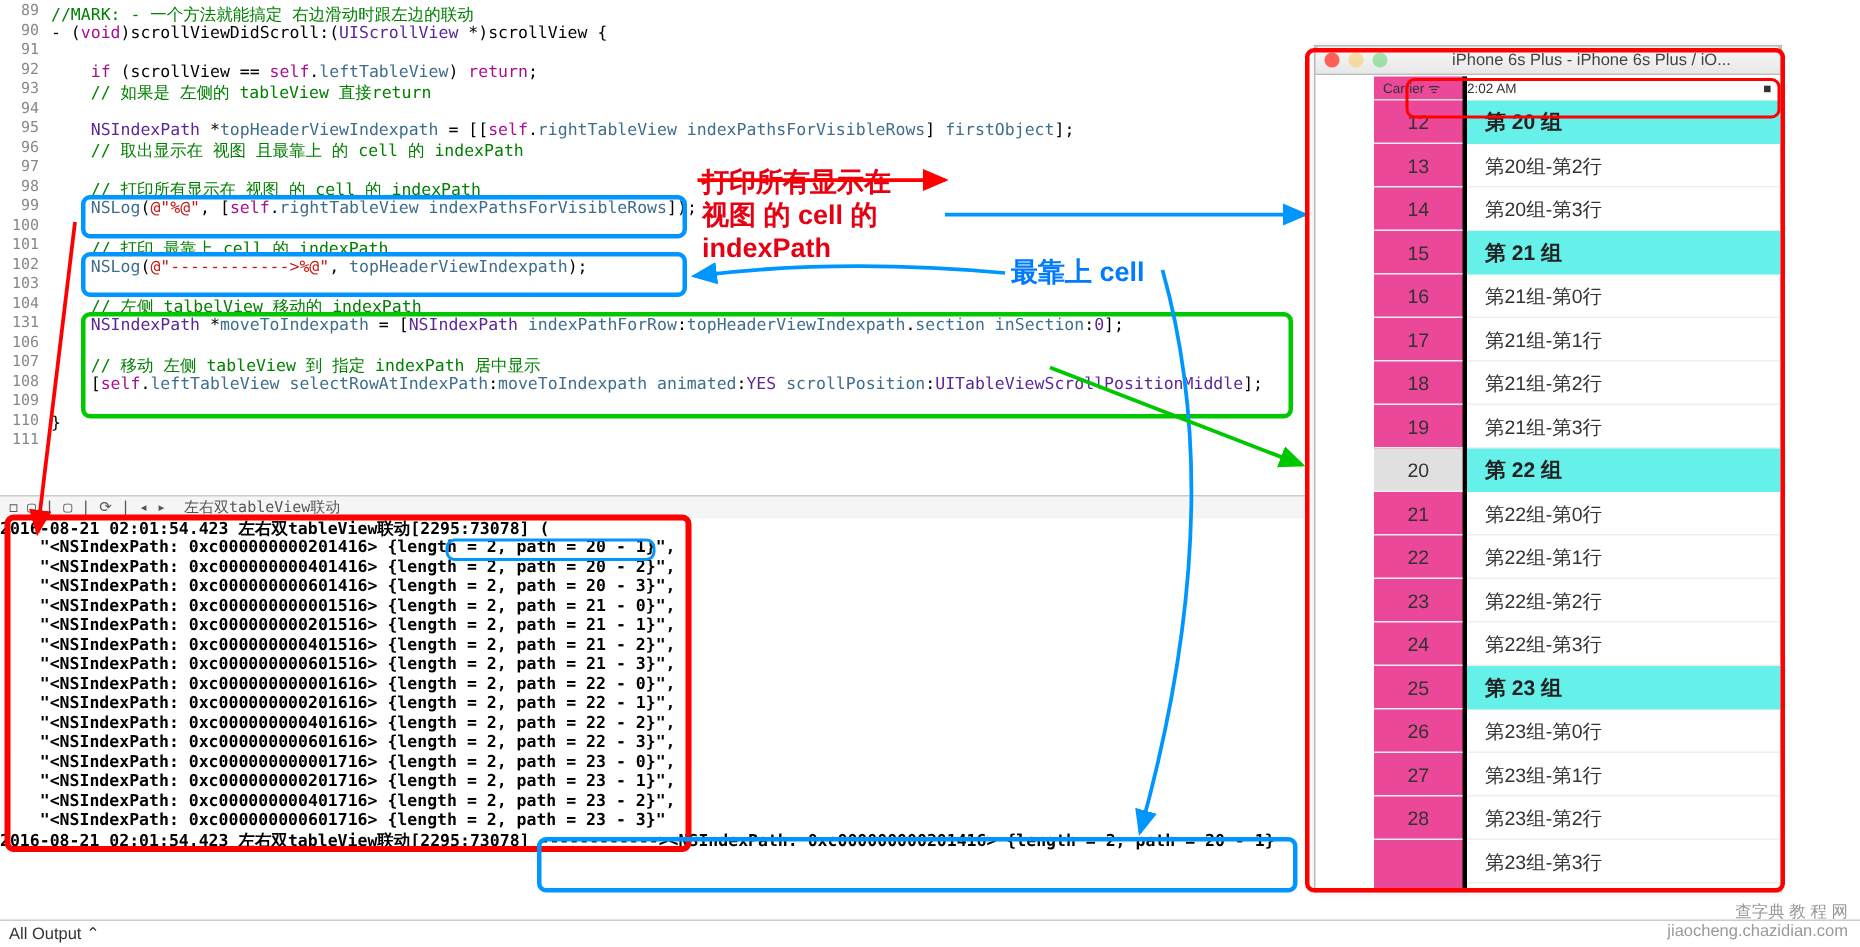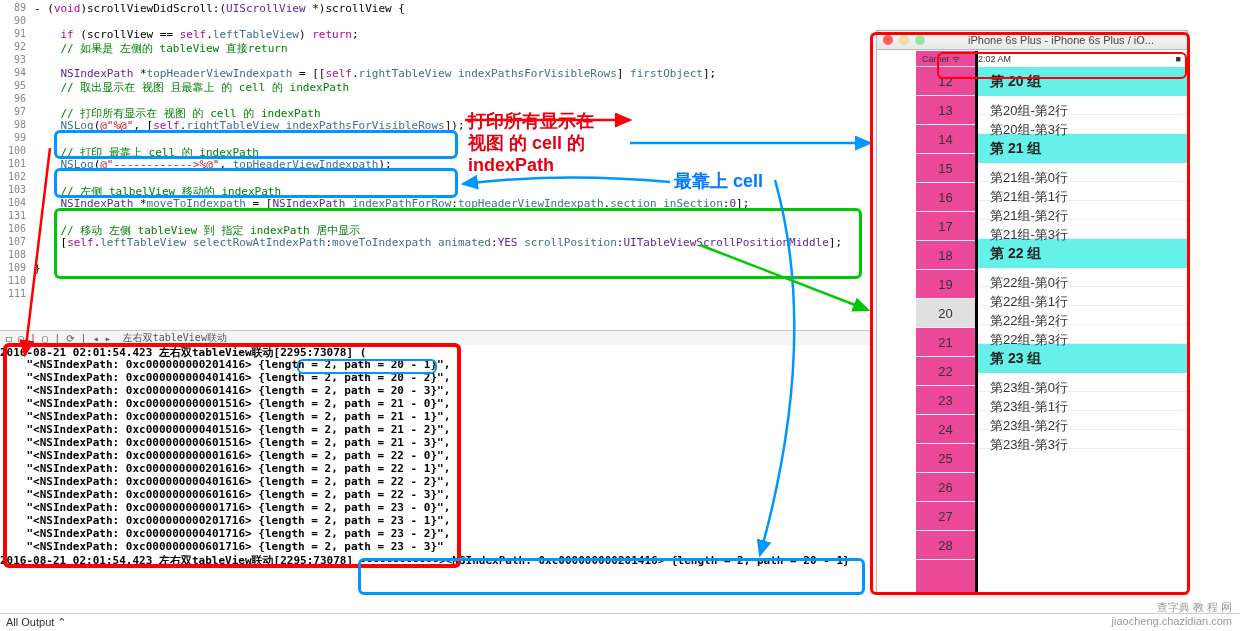--- a/index.html
+++ b/index.html
@@ -34,21 +34,21 @@
 .tr-yel { background: #ffbd2e; opacity:.4 }
 .tr-grn { background: #27c93f; opacity:.4 }
 .sim-left { width: 62px; background: #ec4899; border-right: 3px solid #000000; margin-top: 20px; margin-left: 39px; }
 .sim-left .lrow { height: 29px; line-height: 29px; text-align: center; font-size: 13px; color: #333; border-bottom: 1px solid #eee; font-family: sans-serif; }
 .sim-left .sel { background: #e0e0e0; }
 .sim-right { flex: 1; margin-top: 20px; position: relative; }
 .status-bar { height: 16px; font-size: 9px; display: flex; font-family: sans-serif; align-items: center; padding: 0 6px; color: #333; }
 .status-bar .center { position: absolute; left: 0; right: 0; text-align: left; }
 .status-bar .right { margin-left: auto; }
 .sim-right .sec { height: 29px; line-height: 29px; padding-left: 12px; background: #66f0ea; font-size: 14px; font-family: sans-serif; font-weight: bold; color: #222; }
-.sim-right .row { height: 19px; line-height: 29px; padding-left: 12px; font-size: 13px; font-family: sans-serif; color: #333; border-bottom: 1px solid #eee; }
+.sim-right .row { height: 29px; line-height: 29px; padding-left: 12px; font-size: 13px; font-family: sans-serif; color: #333; border-bottom: 1px solid #eee; }
 .watermark { position: absolute; right: 8px; bottom: 4px; font-size: 11px; color: #999; font-family: sans-serif; }
 svg.arrow { position: absolute; pointer-events: none; z-index: 25; }
 </style>
 </head>
 <body>
 
 <div class="code-area">
   <div class="gutter" id="gutter">
       <div>89</div>
       <div>90</div>
@@ -68,20 +68,21 @@
       <div>104</div>
       <div>131</div>
       <div>106</div>
       <div>107</div>
       <div>108</div>
       <div>109</div>
       <div>110</div>
       <div>111</div>
     </div>
   <div class="code-lines" id="codelines">
+      <div><span class="c-green">//MARK: - 一个方法就能搞定 右边滑动时跟左边的联动</span></div>
       <div>- (<span class="c-kw">void</span>)scrollViewDidScroll:(<span class="c-type">UIScrollView</span> *)scrollView {</div>
       <div></div>
       <div>    <span class="c-kw">if</span> (scrollView == <span class="c-kw">self</span>.<span class="c-teal">leftTableView</span>) <span class="c-kw">return</span>;</div>
       <div><span class="c-green">    // 如果是 左侧的 tableView 直接return</span></div>
       <div></div>
       <div>    <span class="c-type">NSIndexPath</span> *<span class="c-teal">topHeaderViewIndexpath</span> = [[<span class="c-kw">self</span>.<span class="c-teal">rightTableView</span> <span class="c-teal">indexPathsForVisibleRows</span>] <span class="c-teal">firstObject</span>];</div>
       <div><span class="c-green">    // 取出显示在 视图 且最靠上 的 cell 的 indexPath</span></div>
       <div></div>
       <div><span class="c-green">    // 打印所有显示在 视图 的 cell 的 indexPath</span></div>
       <div>    <span class="c-teal">NSLog</span>(<span class="c-red">@"%@"</span>, [<span class="c-kw">self</span>.<span class="c-teal">rightTableView</span> <span class="c-teal">indexPathsForVisibleRows</span>]);</div>

